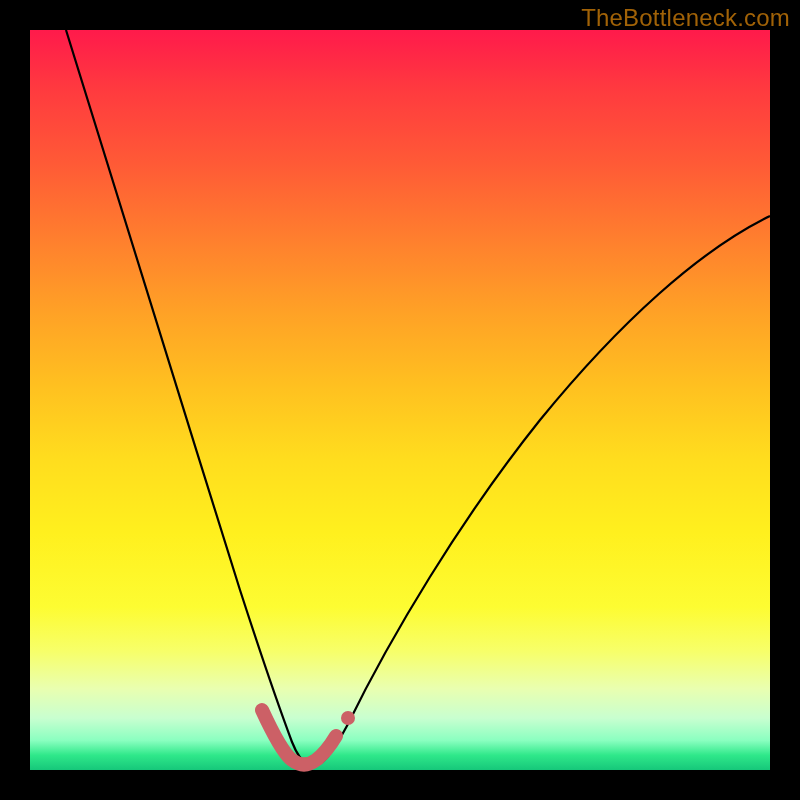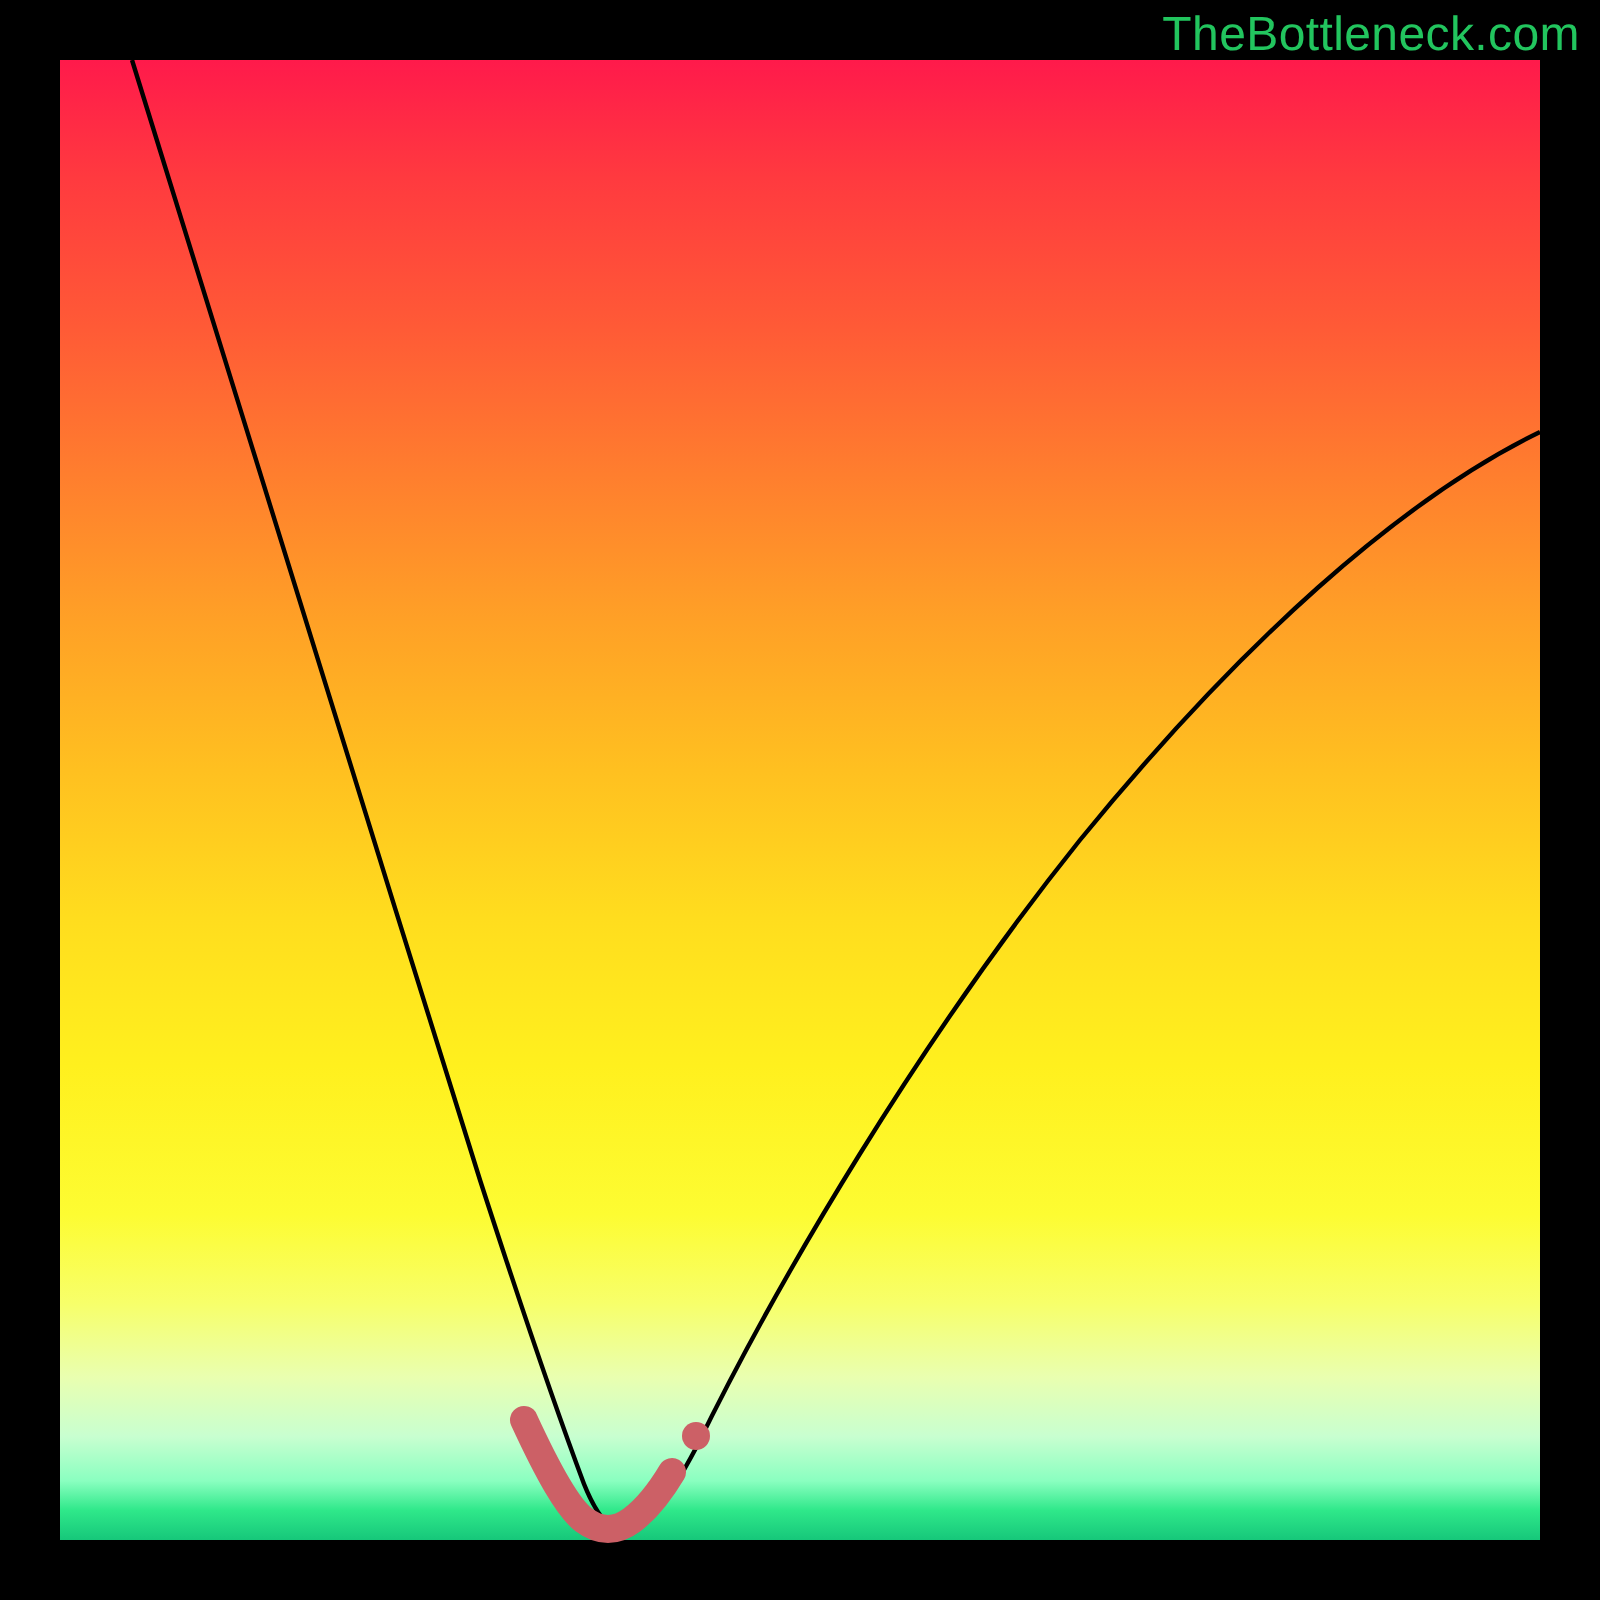--- a/index.html
+++ b/index.html
@@ -64,21 +64,21 @@
     stroke-linecap: round;
     stroke-linejoin: round;
   }
   .dot {
     fill: #cc6066;
   }
   .watermark {
     position: absolute;
     top: 4px;
     right: 10px;
-    color: #22c55e;
+    color: #a16207;
     font-size: 24px;
     font-weight: 500;
     letter-spacing: 0.2px;
     user-select: none;
   }
 </style>
 </head>
 <body>
 
 <div class="frame">

